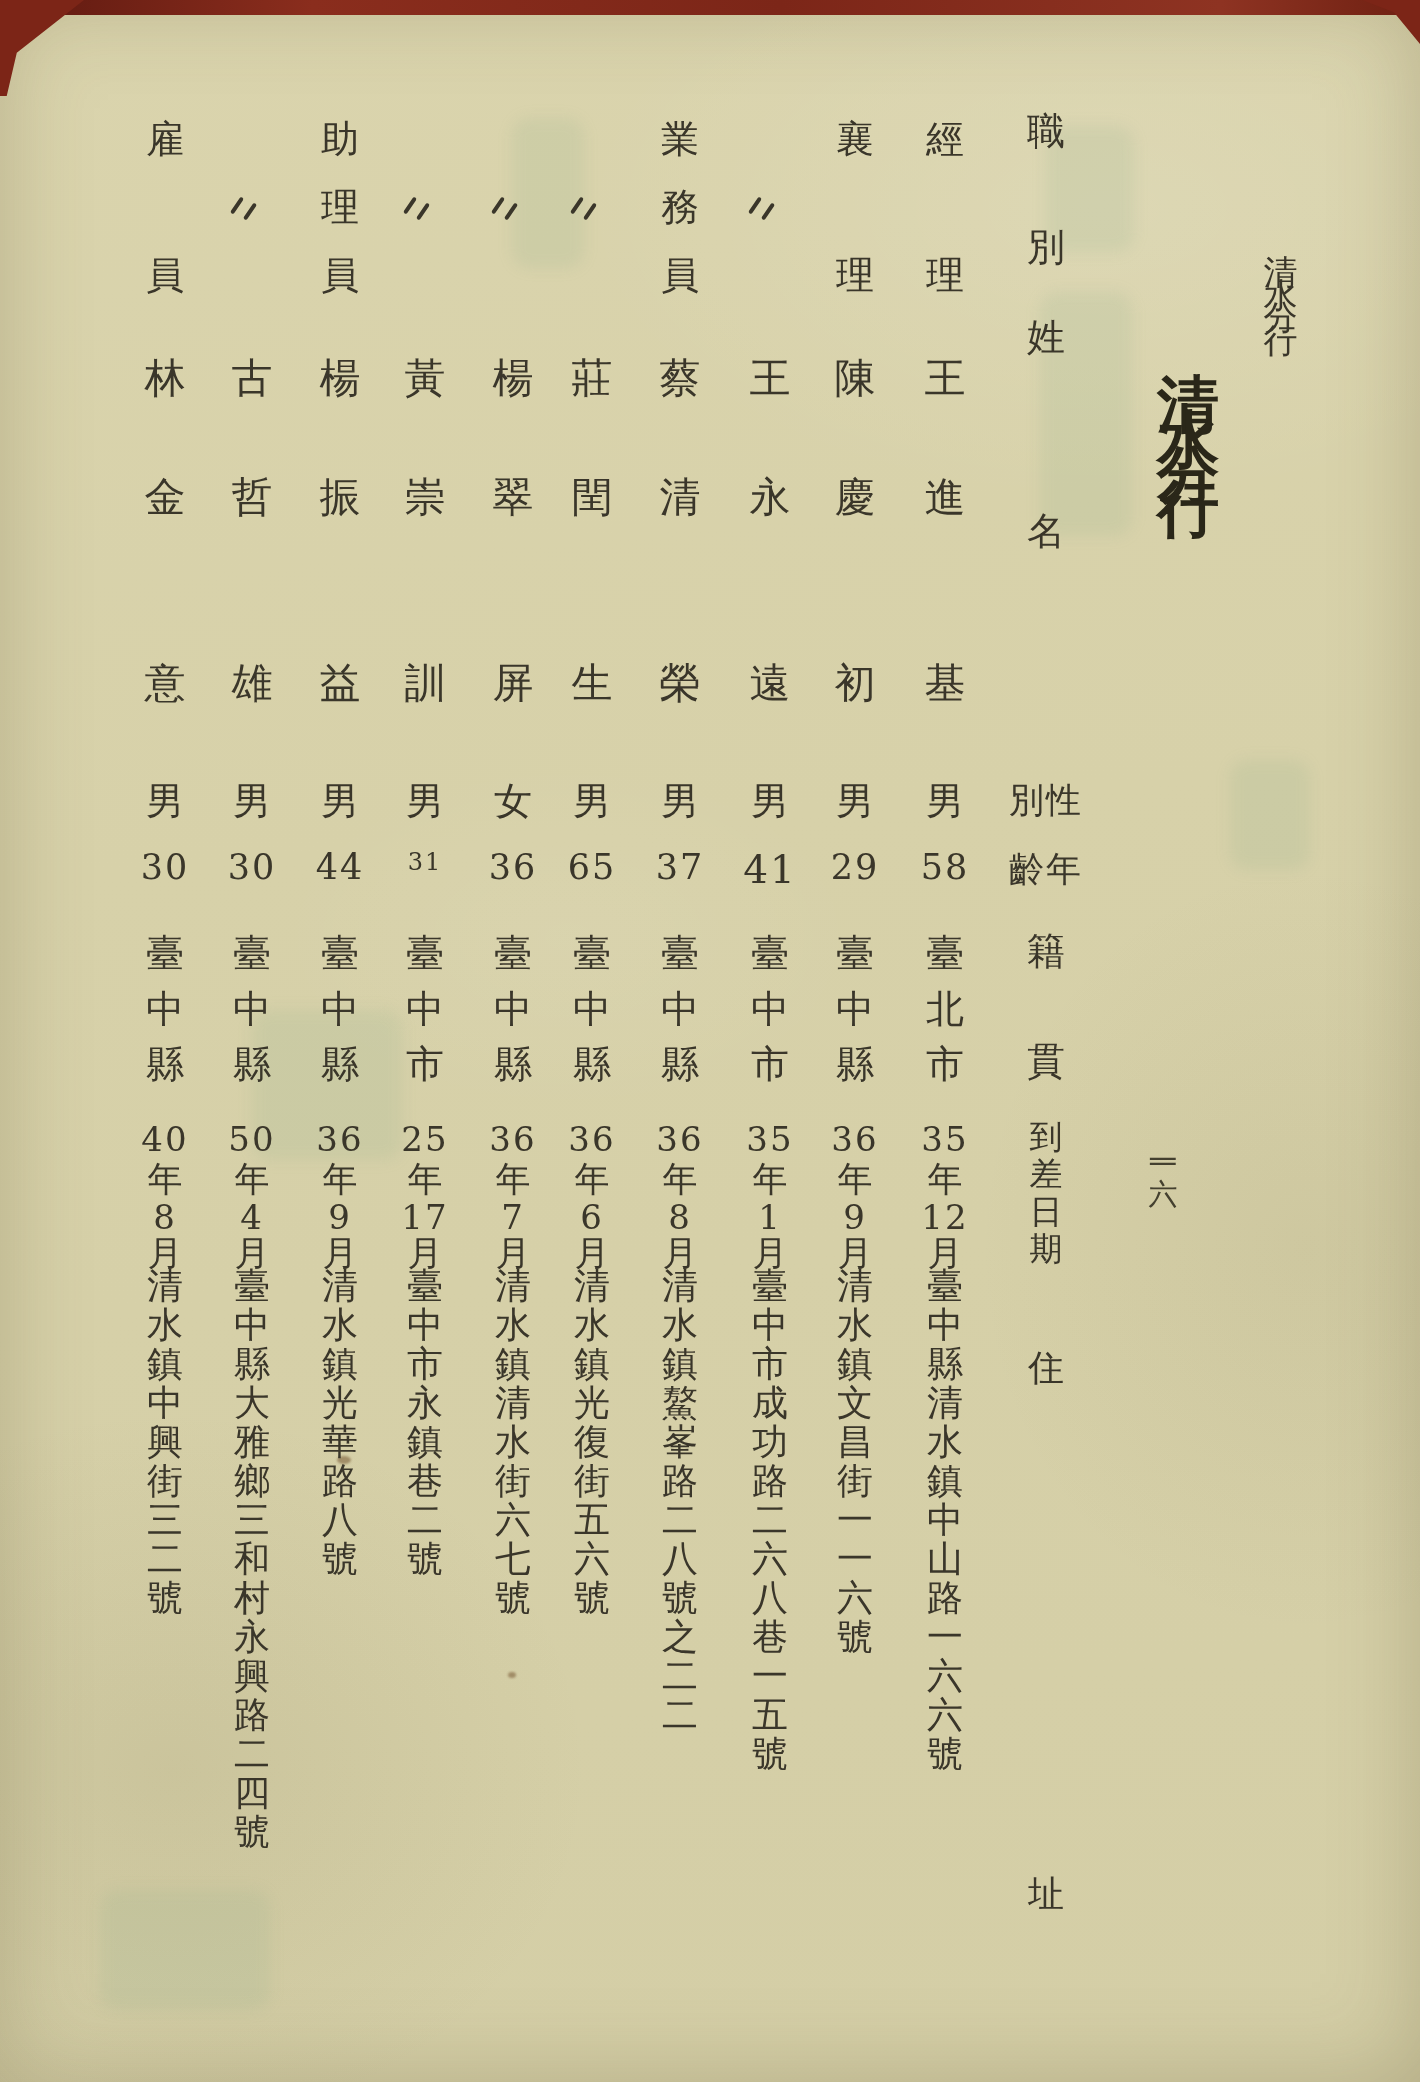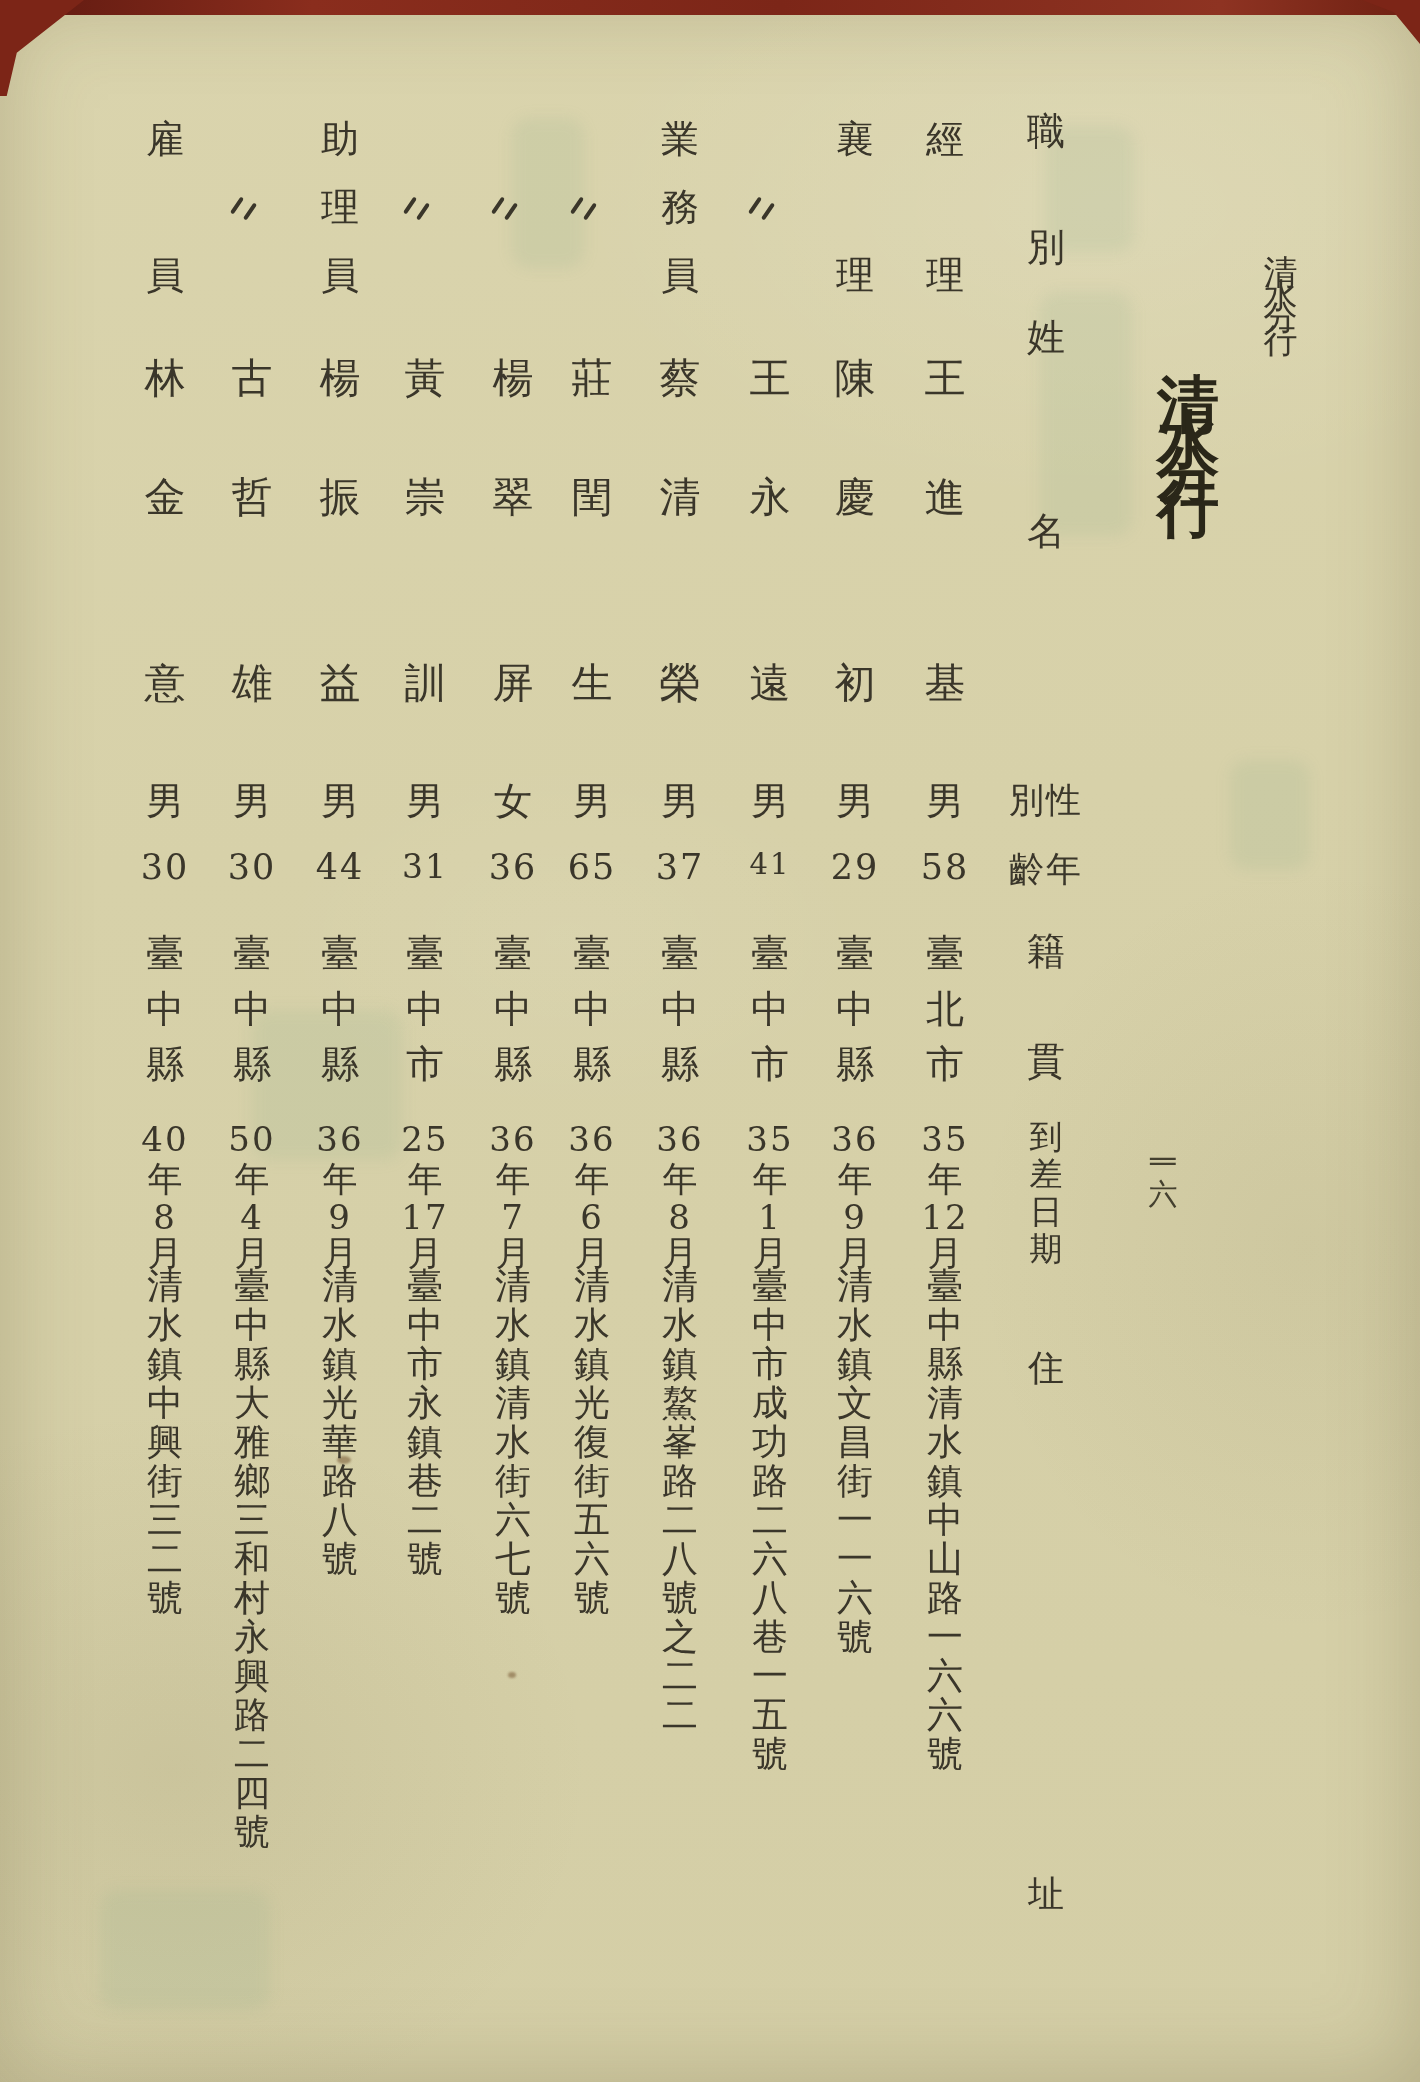--- a/index.html
+++ b/index.html
@@ -128,21 +128,21 @@
     <span class="vc" style="left: 855px; top: 1580px; font-size: 36px;">六</span>
     <span class="vc" style="left: 855px; top: 1619px; font-size: 36px;">號</span>
     <span class="ditto" style="left: 753px; top: 196px;">
       <i></i>
       <i></i>
     </span>
     <span class="vc" style="left: 770px; top: 358px; font-size: 41px;">王</span>
     <span class="vc" style="left: 770px; top: 477px; font-size: 41px;">永</span>
     <span class="vc" style="left: 770px; top: 663px; font-size: 41px;">遠</span>
     <span class="vc" style="left: 770px; top: 782px; font-size: 38px;">男</span>
-    <span class="hpair" style="left: 770px; top: 850px; font-size: 29px;">41</span>
+    <span class="hpair" style="left: 770px; top: 850px; font-size: 39px;">41</span>
     <span class="vc" style="left: 770px; top: 934px; font-size: 38px;">臺</span>
     <span class="vc" style="left: 770px; top: 990px; font-size: 38px;">中</span>
     <span class="vc" style="left: 770px; top: 1045px; font-size: 38px;">市</span>
     <span class="hpair" style="left: 770px; top: 1122px; font-size: 34px;">35</span>
     <span class="vc" style="left: 770px; top: 1162px; font-size: 35px;">年</span>
     <span class="hpair" style="left: 770px; top: 1200px; font-size: 34px;">1</span>
     <span class="vc" style="left: 770px; top: 1236px; font-size: 35px;">月</span>
     <span class="vc" style="left: 770px; top: 1268px; font-size: 36px;">臺</span>
     <span class="vc" style="left: 770px; top: 1307px; font-size: 36px;">中</span>
     <span class="vc" style="left: 770px; top: 1346px; font-size: 36px;">市</span>
@@ -234,21 +234,21 @@
     <span class="vc" style="left: 513px; top: 1541px; font-size: 36px;">七</span>
     <span class="vc" style="left: 513px; top: 1580px; font-size: 36px;">號</span>
     <span class="ditto" style="left: 408px; top: 196px;">
       <i></i>
       <i></i>
     </span>
     <span class="vc" style="left: 425px; top: 358px; font-size: 41px;">黃</span>
     <span class="vc" style="left: 425px; top: 477px; font-size: 41px;">崇</span>
     <span class="vc" style="left: 425px; top: 663px; font-size: 41px;">訓</span>
     <span class="vc" style="left: 425px; top: 782px; font-size: 38px;">男</span>
-    <span class="hpair" style="left: 425px; top: 850px; font-size: 33px;">31</span>
+    <span class="hpair" style="left: 425px; top: 850px; font-size: 24px;">31</span>
     <span class="vc" style="left: 425px; top: 934px; font-size: 38px;">臺</span>
     <span class="vc" style="left: 425px; top: 990px; font-size: 38px;">中</span>
     <span class="vc" style="left: 425px; top: 1045px; font-size: 38px;">市</span>
     <span class="hpair" style="left: 425px; top: 1122px; font-size: 34px;">25</span>
     <span class="vc" style="left: 425px; top: 1162px; font-size: 35px;">年</span>
     <span class="hpair" style="left: 425px; top: 1200px; font-size: 34px;">17</span>
     <span class="vc" style="left: 425px; top: 1236px; font-size: 35px;">月</span>
     <span class="vc" style="left: 425px; top: 1268px; font-size: 36px;">臺</span>
     <span class="vc" style="left: 425px; top: 1307px; font-size: 36px;">中</span>
     <span class="vc" style="left: 425px; top: 1346px; font-size: 36px;">市</span>

